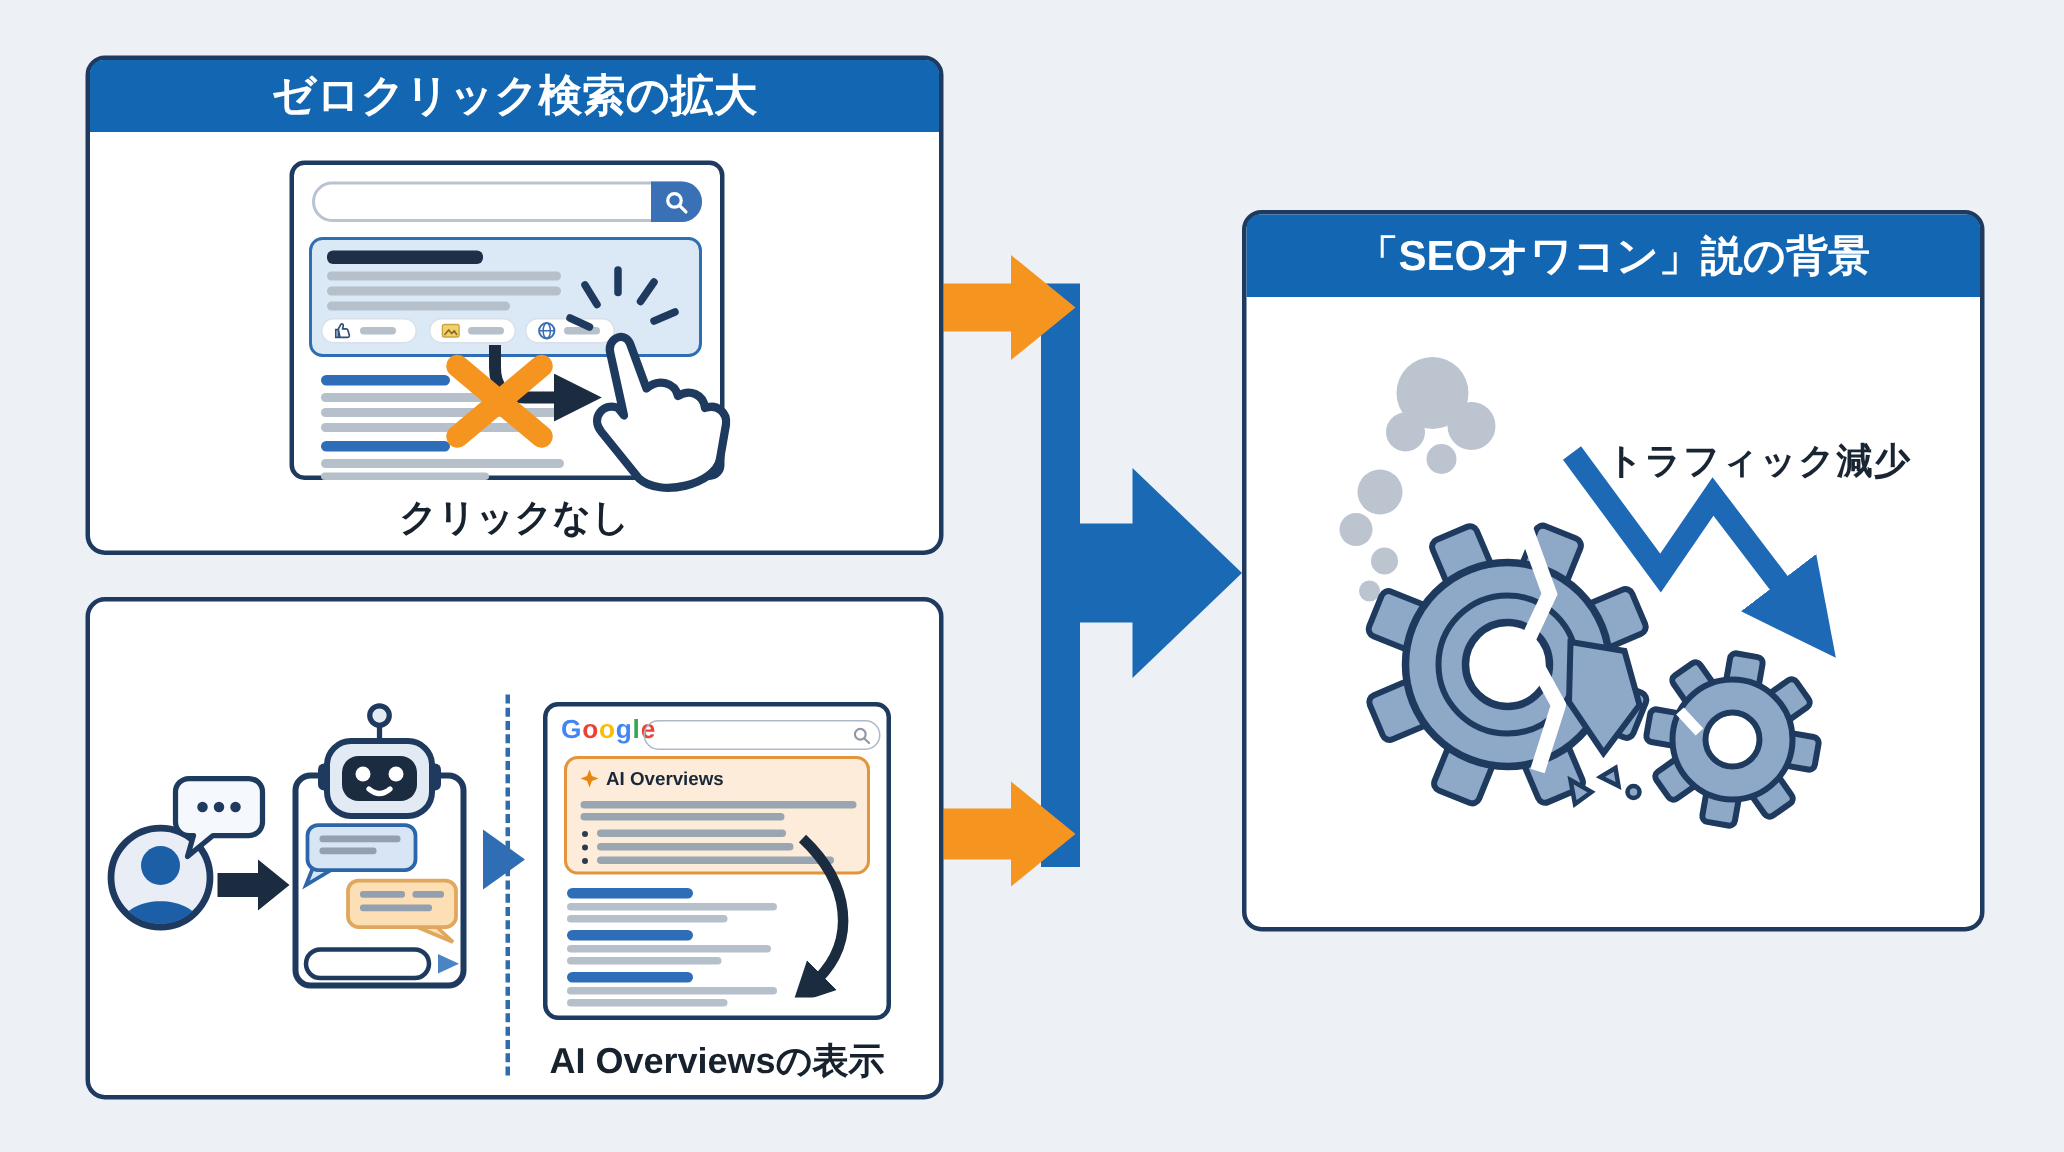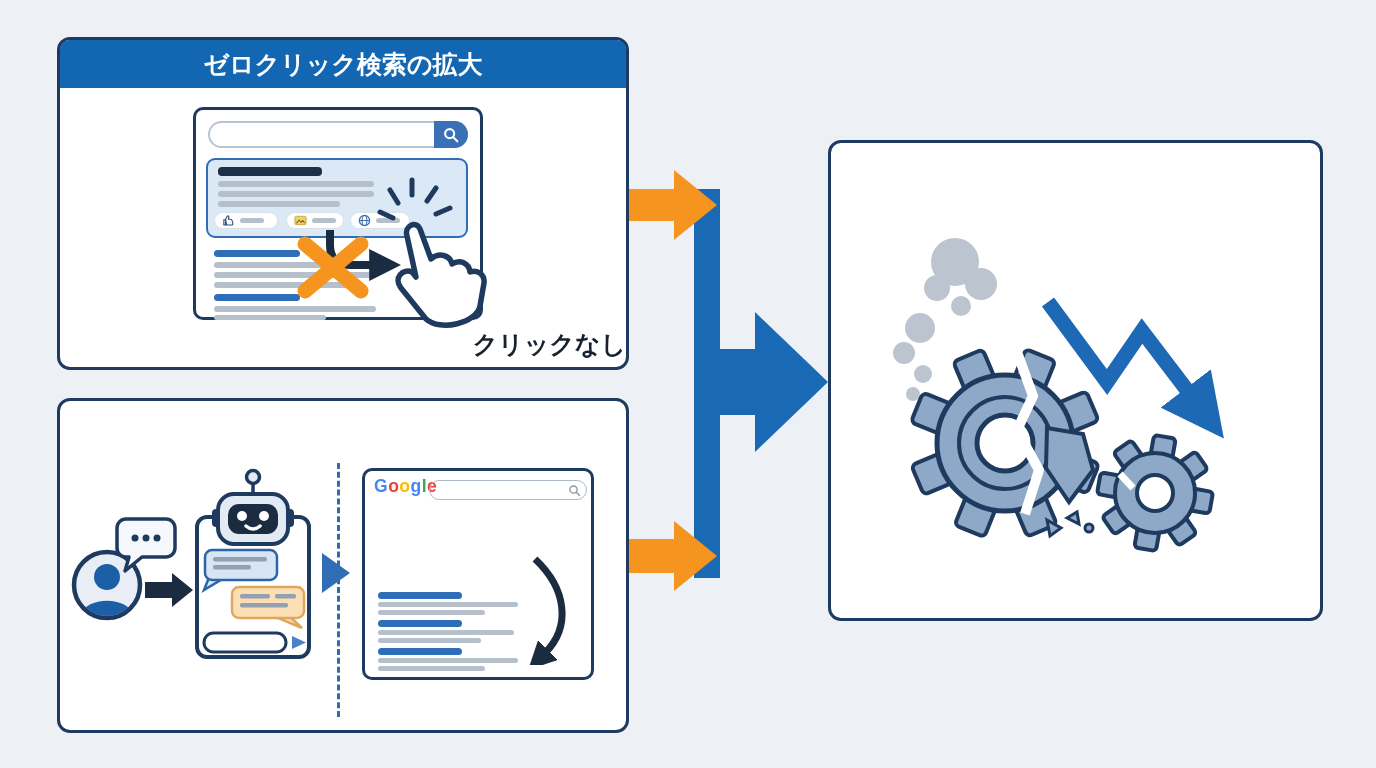--- a/index.html
+++ b/index.html
@@ -5,24 +5,24 @@
   * { margin:0; padding:0; box-sizing:border-box; }
   html,body { background:#edf1f6; }
   body { font-family:"Liberation Sans","DejaVu Sans",sans-serif; }
   #canvas { position:relative; width:1376px; height:768px; background:#edf1f6; overflow:hidden; }
 
   #connector-layer { position:absolute; left:0; top:0; width:1376px; height:768px; }
 
   .panel { position:absolute; background:#fff; border:3px solid #1e3a5f; border-radius:13px; }
   .panel-header { position:absolute; left:0; top:0; width:100%; background:#1367b2;
                   border-radius:9px 9px 0 0; color:#fff; font-weight:bold; text-align:center; }
-  .h48 { height:48px; line-height:48px; font-size:25px; }
+  .h48 { height:48px; line-height:48px; font-size:29px; }
   .h55 { height:55px; line-height:55px; font-size:28px; }
 
-  .caption { position:absolute; text-align:right; font-weight:bold; color:#17222e; }
+  .caption { position:absolute; text-align:center; font-weight:bold; color:#17222e; }
 
   .abs { position:absolute; }
   .bar { position:absolute; border-radius:4px; }
   .gray  { background:#b6c0cb; }
   .blue  { background:#2e6db8; }
   .navy  { background:#1e2f47; }
 
   
   #browser-card { position:absolute; left:133px; top:67px; width:290px; height:213px;
                   background:#fff; border:3px solid #1e3a5f; border-radius:10px; }
@@ -208,20 +208,36 @@
       <div id="google-logo">
         <span style="color:#4285f4">G</span><span style="color:#ea4335">o</span><span style="color:#fbbc05">o</span><span style="color:#4285f4">g</span><span style="color:#34a853">l</span><span style="color:#ea4335">e</span>
       </div>
       <div id="google-pill">
         <svg width="13" height="13" viewBox="0 0 20 20">
           <circle cx="8.5" cy="8.5" r="5.5" fill="none" stroke="#8d99a6" stroke-width="2.2"></circle>
           <line x1="13" y1="13" x2="17.5" y2="17.5" stroke="#8d99a6" stroke-width="2.2" stroke-linecap="round"></line>
         </svg>
       </div>
 
+      <div id="ai-box">
+        <div id="ai-label-row">
+          <svg width="12" height="12" viewBox="0 0 12 12">
+            <path d="M6,0 L7.6,4.4 L12,6 L7.6,7.6 L6,12 L4.4,7.6 L0,6 L4.4,4.4 Z" fill="#e8860d"></path>
+          </svg>
+          <span>AI Overviews</span>
+        </div>
+        <div class="bar" style="left:9px;top:28px;width:184px;height:5px;background:#9aa5b2;"></div>
+        <div class="bar" style="left:9px;top:36px;width:136px;height:5px;background:#9aa5b2;"></div>
+        <div class="bullet" style="left:10px;top:48px;"></div>
+        <div class="bar" style="left:20px;top:47px;width:126px;height:5px;background:#9aa5b2;"></div>
+        <div class="bullet" style="left:10px;top:57px;"></div>
+        <div class="bar" style="left:20px;top:56px;width:131px;height:5px;background:#9aa5b2;"></div>
+        <div class="bullet" style="left:10px;top:66px;"></div>
+        <div class="bar" style="left:20px;top:65px;width:158px;height:5px;background:#9aa5b2;"></div>
+      </div>
 
       <div class="bar blue" style="left:13px;top:121px;width:84px;height:6.5px;"></div>
       <div class="bar gray" style="left:13px;top:131px;width:140px;height:5px;"></div>
       <div class="bar gray" style="left:13px;top:139px;width:107px;height:5px;"></div>
       <div class="bar blue" style="left:13px;top:149px;width:84px;height:6.5px;"></div>
       <div class="bar gray" style="left:13px;top:159px;width:136px;height:5px;"></div>
       <div class="bar gray" style="left:13px;top:167px;width:103px;height:5px;"></div>
       <div class="bar blue" style="left:13px;top:177px;width:84px;height:6.5px;"></div>
       <div class="bar gray" style="left:13px;top:187px;width:140px;height:5px;"></div>
       <div class="bar gray" style="left:13px;top:195px;width:107px;height:5px;"></div>
@@ -229,23 +245,27 @@
       <svg class="abs" style="left:150px;top:82px;" width="70" height="112" viewBox="0 0 70 112">
         <defs>
           <marker id="mnavy2" markerWidth="4" markerHeight="4" refX="0.6" refY="2" orient="auto" markerUnits="strokeWidth">
             <path d="M0,0 L4,2 L0,4 z" fill="#1b2b40"></path>
           </marker>
         </defs>
         <path d="M 20,6 C 52,36 56,74 30,100" fill="none" stroke="#1b2b40" stroke-width="7" marker-end="url(#mnavy2)"></path>
       </svg>
     </div>
 
+    <p class="caption" style="left:302px;top:290px;width:232px;font-size:24px;">AI Overviewsの表示</p>
   </section>
 
   <section class="panel" style="left:828px;top:140px;width:495px;height:481px;">
+    <header class="panel-header h55">
+      <span>「SEOオワコン」説の背景</span>
+    </header>
 
     <svg class="abs" style="left:0;top:55px;" width="489" height="360" viewBox="0 0 489 360">
       <defs>
         <marker id="mzig" markerWidth="4.2" markerHeight="4.2" refX="0.8" refY="2.1" orient="auto" markerUnits="strokeWidth">
           <path d="M0,0 L4.2,2.1 L0,4.2 z" fill="#1d69b5"></path>
         </marker>
       </defs>
 
       <g fill="#bbc4cf">
         <circle cx="124" cy="64" r="24"></circle>
@@ -295,15 +315,16 @@
         <line x1="289" y1="276" x2="302" y2="290" stroke="#ffffff" stroke-width="7"></line>
       </g>
 
       <g fill="#8ea8c8" stroke="#1e3a5f" stroke-width="3">
         <polygon points="216,322 230,330 219,338"></polygon>
         <polygon points="236,320 246,314 248,326"></polygon>
         <circle cx="258" cy="330" r="4"></circle>
       </g>
     </svg>
 
+    <div id="annotation">トラフィック減少</div>
   </section>
 
 </div>
 
 </body></html>

